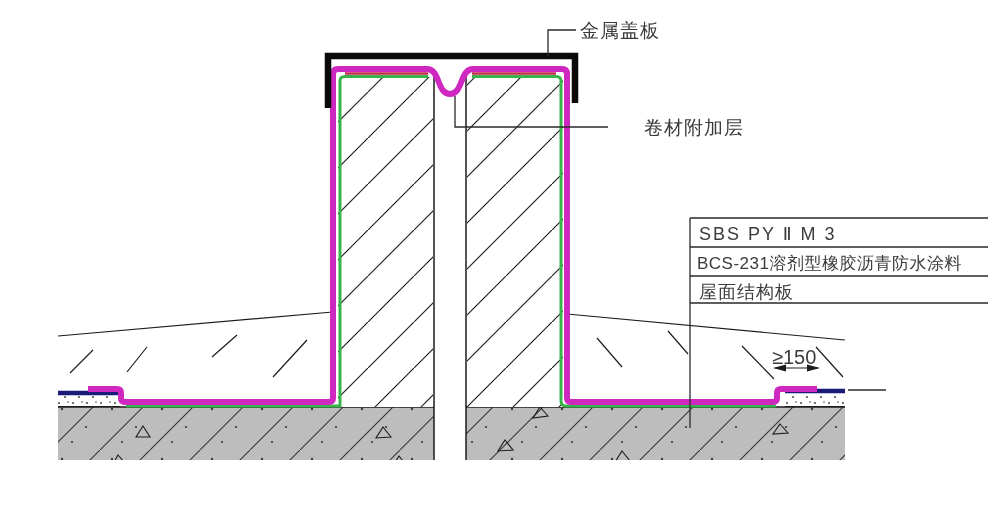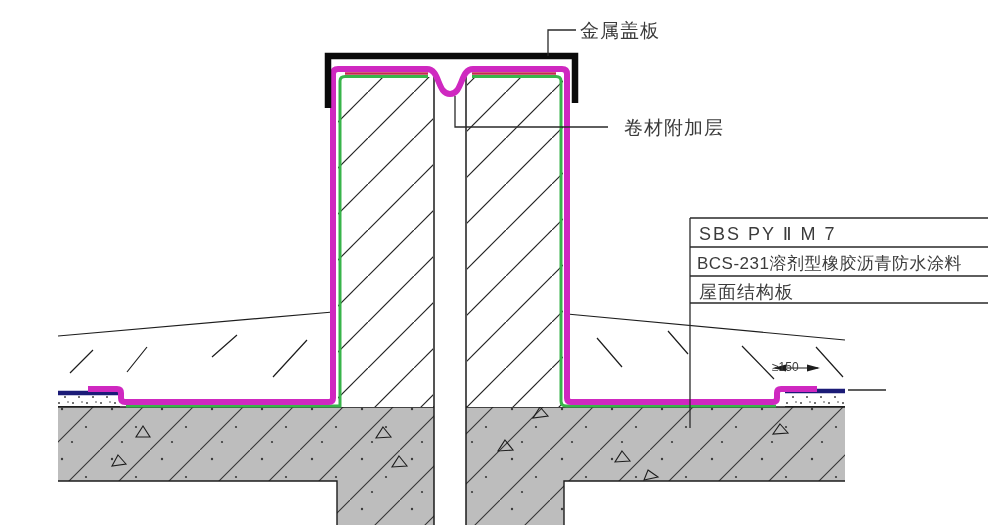--- a/index.html
+++ b/index.html
@@ -1,30 +1,30 @@
 <!DOCTYPE html>
 <html><head>
 <meta charset="utf-8">
 <style>
   html,body{margin:0;padding:0;background:#fff;}
   #stage{
-    position:relative;width:992px;height:525px;background:#ffffff;
+    position:relative;width:992px;height:460px;background:#ffffff;
     font-family:"Liberation Sans","DejaVu Sans",sans-serif;
     overflow:hidden;
   }
   #stage svg{position:absolute;left:0;top:0;}
   .lbl{
     position:absolute;color:#3b3b3b;white-space:nowrap;
     font-family:"Liberation Sans","DejaVu Sans",sans-serif;
   }
   .lbl-lg{font-size:19px;letter-spacing:1px;}
   .lbl-md{font-size:18px;letter-spacing:1px;}
   .lbl-sm{font-size:17px;letter-spacing:0.5px;}
   .latin{letter-spacing:2px;}
-  .dim{font-size:12px;letter-spacing:0;margin-top:14px;}
+  .dim{font-size:20px;letter-spacing:0;}
 </style>
 </head>
 <body>
 
 <div id="stage" style="--magenta: #cf28c0; --red: #c42a50; --green: #38b44a; --blue: #1b1b77; --concrete: #bdbdbd;">
 
   <svg width="992" height="525" viewBox="0 0 992 525">
     <defs>
 
       <pattern id="wallHatch" patternUnits="userSpaceOnUse" width="46" height="46">
@@ -110,24 +110,24 @@
 
     <g>
       <path d="M 775 368 H 818" stroke="#1d1d1d" stroke-width="1.2" fill="none"></path>
       <polygon points="773,368 786,364.5 786,371.5" fill="#1d1d1d"></polygon>
       <polygon points="820,368 807,364.5 807,371.5" fill="#1d1d1d"></polygon>
     </g>
   </svg>
 
   <div class="lbl lbl-lg" style="left:580px;top:18px;">金属盖板</div>
 
-  <div class="lbl lbl-lg" style="left:624px;top:115px;">卷材附加层</div>
+  <div class="lbl lbl-lg" style="left:644px;top:115px;">卷材附加层</div>
 
 
-  <div class="lbl lbl-md latin" style="left:699px;top:223px;">SBS PY Ⅱ M 7</div>
+  <div class="lbl lbl-md latin" style="left:699px;top:223px;">SBS PY Ⅱ M 3</div>
 
   <div class="lbl lbl-sm" style="left:697px;top:252px;">BCS-231溶剂型橡胶沥青防水涂料</div>
 
   <div class="lbl lbl-md" style="left:699px;top:280px;">屋面结构板</div>
 
   <div class="lbl dim" style="left:772px;top:346px;">≥150</div>
 
 </div>
 
 </body></html>

